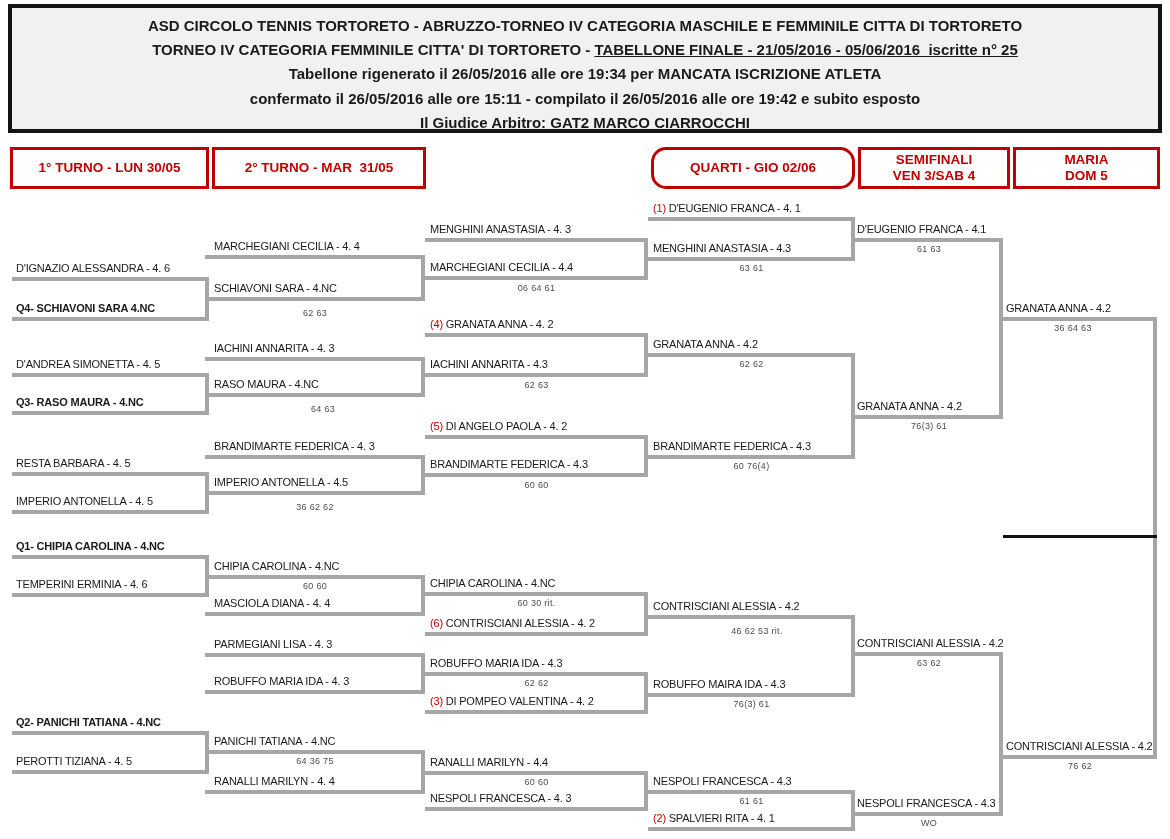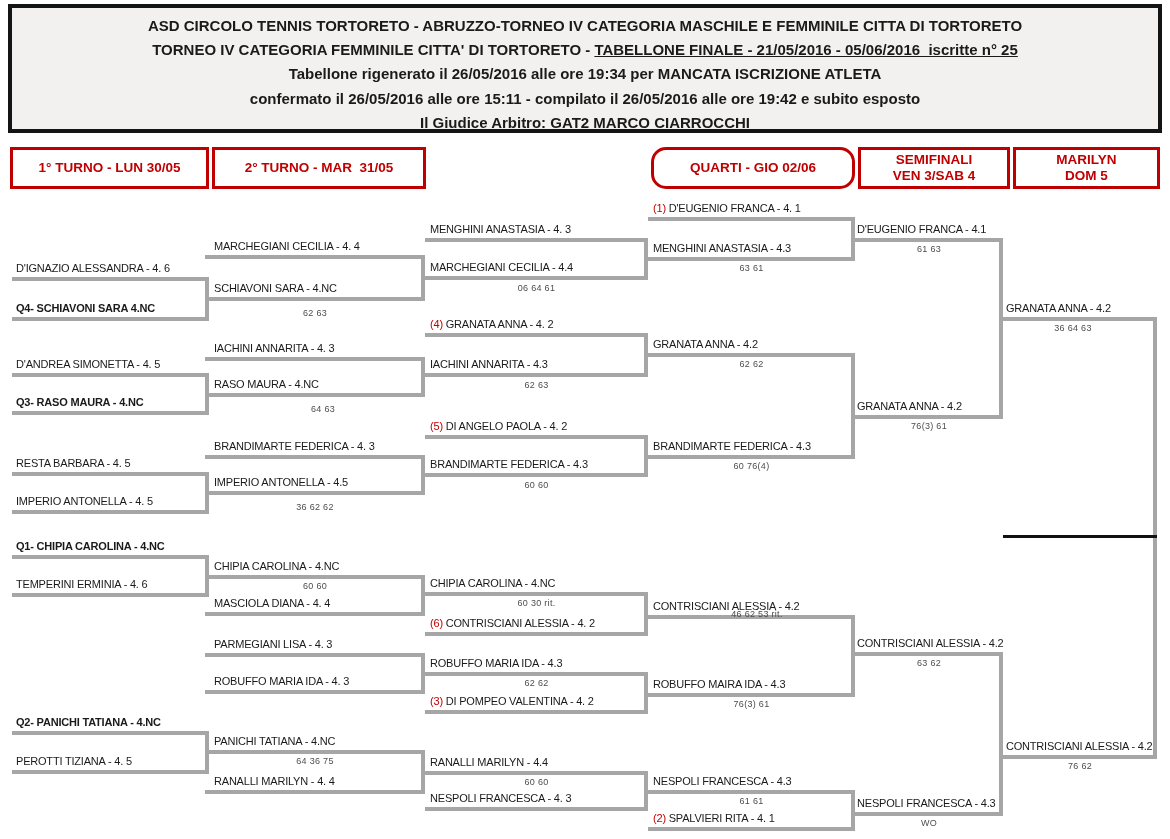--- a/index.html
+++ b/index.html
@@ -44,21 +44,21 @@
     <div class="rlab">2° TURNO - MAR  31/05</div>
   </div>
   <div class="rcell" style="left:651px;width:204px;border-radius:15px;">
     <div class="rlab">QUARTI - GIO 02/06</div>
   </div>
   <div class="rcell" style="left:858px;width:152px;">
     <div class="rlab">SEMIFINALI</div>
     <div class="rlab">VEN 3/SAB 4</div>
   </div>
   <div class="rcell" style="left:1013px;width:147px;">
-    <div class="rlab">MARILYN</div>
+    <div class="rlab">MARIA</div>
     <div class="rlab">DOM 5</div>
   </div>
 
   <div class="nm" style="left:16px;top:262px;">D'IGNAZIO ALESSANDRA - 4. 6</div>
   <div class="ln" style="left:12px;top:277px;width:197px;"></div>
   <div class="nm b" style="left:16px;top:302px;">Q4- SCHIAVONI SARA 4.NC</div>
   <div class="ln" style="left:12px;top:317px;width:197px;"></div>
   <div class="nm" style="left:16px;top:358px;">D'ANDREA SIMONETTA - 4. 5</div>
   <div class="ln" style="left:12px;top:373px;width:197px;"></div>
   <div class="nm b" style="left:16px;top:396px;">Q3- RASO MAURA - 4.NC</div>
@@ -160,21 +160,21 @@
   <div class="ln" style="left:648px;top:257px;width:207px;"></div>
   <div class="sc" style="left:648px;top:263px;width:207px;">63 61</div>
   <div class="nm" style="left:653px;top:338px;">GRANATA ANNA - 4.2</div>
   <div class="ln" style="left:648px;top:353px;width:207px;"></div>
   <div class="sc" style="left:648px;top:359px;width:207px;">62 62</div>
   <div class="nm" style="left:653px;top:440px;">BRANDIMARTE FEDERICA - 4.3</div>
   <div class="ln" style="left:648px;top:455px;width:207px;"></div>
   <div class="sc" style="left:648px;top:461px;width:207px;">60 76(4)</div>
   <div class="nm" style="left:653px;top:600px;">CONTRISCIANI ALESSIA - 4.2</div>
   <div class="ln" style="left:648px;top:615px;width:207px;"></div>
-  <div class="sc" style="left:648px;top:609px;width:218px;">46 62 53 rit.</div>
+  <div class="sc" style="left:648px;top:626px;width:218px;">46 62 53 rit.</div>
   <div class="nm" style="left:653px;top:678px;">ROBUFFO MAIRA IDA - 4.3</div>
   <div class="ln" style="left:648px;top:693px;width:207px;"></div>
   <div class="sc" style="left:648px;top:699px;width:207px;">76(3) 61</div>
   <div class="nm" style="left:653px;top:775px;">NESPOLI FRANCESCA - 4.3</div>
   <div class="ln" style="left:648px;top:790px;width:207px;"></div>
   <div class="sc" style="left:648px;top:796px;width:207px;">61 61</div>
   <div class="nm" style="left:653px;top:812px;"><span class="seed">(2)</span> <span>SPALVIERI RITA - 4. 1</span></div>
   <div class="ln" style="left:648px;top:827px;width:207px;"></div>
   <div class="vl" style="left:851px;top:217px;height:44px;"></div>
   <div class="vl" style="left:851px;top:353px;height:106px;"></div>

